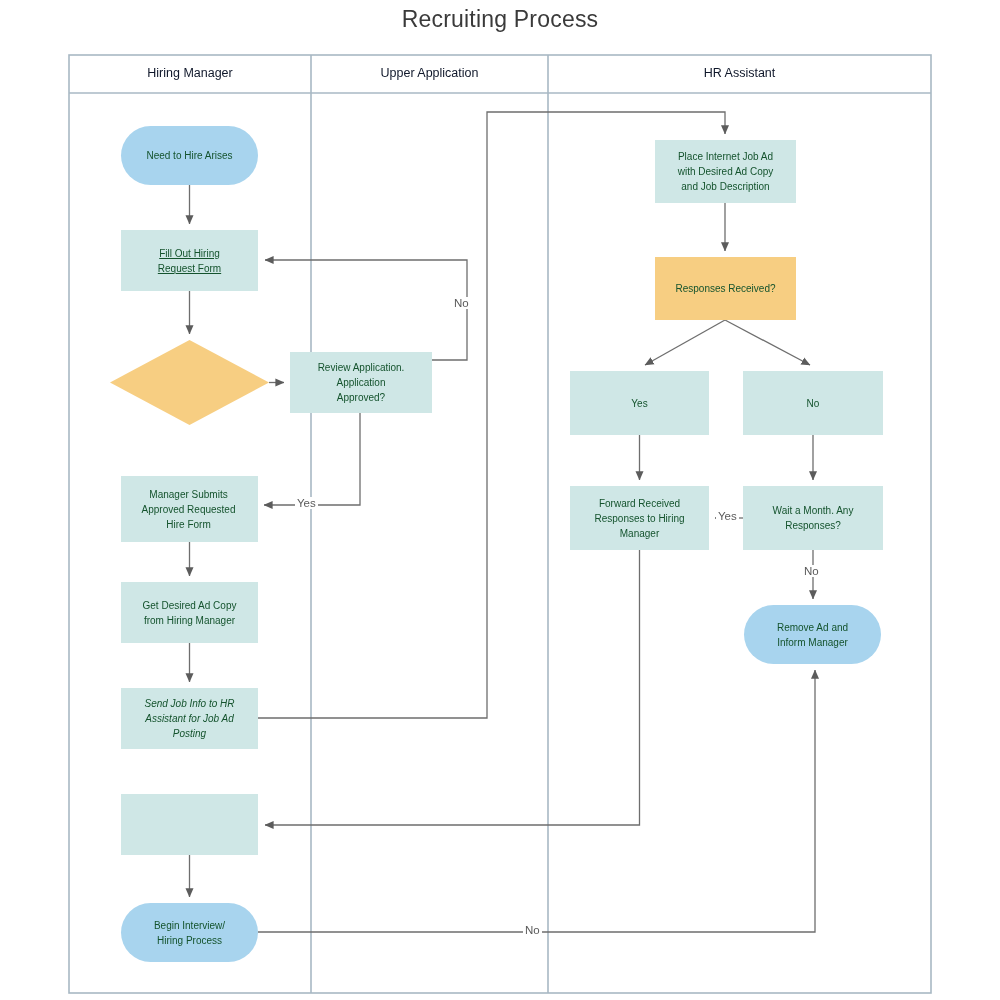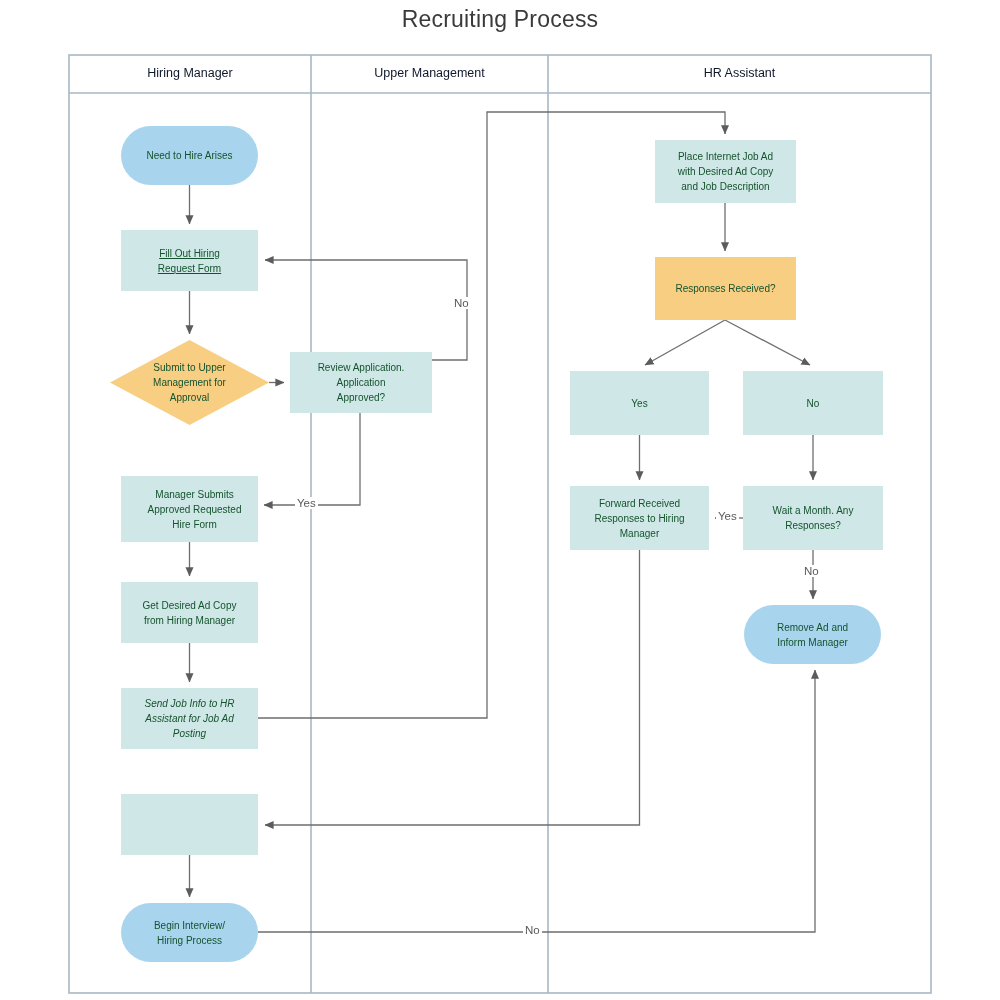--- a/index.html
+++ b/index.html
@@ -142,33 +142,30 @@
       <rect x="743" y="371" width="140" height="64" fill="#CFE7E6"></rect>
       <rect x="570" y="486" width="139" height="64" fill="#CFE7E6"></rect>
       <rect x="743" y="486" width="140" height="64" fill="#CFE7E6"></rect>
 
       <polygon points="110,382.5 189.5,340 269,382.5 189.5,425" fill="#F7CE82"></polygon>
       <rect x="655" y="257" width="141" height="63" fill="#F7CE82"></rect>
     </g>
   </svg>
 
   <div class="lane-header" style="left:69px; width:242px;">Hiring Manager</div>
-  <div class="lane-header" style="left:311px; width:237px;">Upper Management</div>
+  <div class="lane-header" style="left:311px; width:237px;">Upper Application</div>
   <div class="lane-header" style="left:548px; width:383px;">HR Assistant</div>
 
   <div class="node-label" style="left:121px; top:126px; width:137px; height:59px;">Need to Hire Arises</div>
   <div class="node-label" style="left:121px; top:230px; width:137px; height:61px;text-decoration:underline;">Fill Out Hiring
 Request Form</div>
-  <div class="node-label" style="left:110px; top:340px; width:159px; height:85px;">Submit to Upper
-Management for
-Approval</div>
   <div class="node-label" style="left:290px; top:352px; width:142px; height:61px;">Review Application.
 Application
 Approved?</div>
-  <div class="node-label" style="left:126px; top:476px; width:137px; height:66px;">Manager Submits
+  <div class="node-label" style="left:120px; top:476px; width:137px; height:66px;">Manager Submits
 Approved Requested
 Hire Form</div>
   <div class="node-label" style="left:117px; top:582px; width:145px; height:61px;">Get Desired Ad Copy
 from Hiring Manager</div>
   <div class="node-label" style="left:119px; top:688px; width:141px; height:61px;font-style:italic;">Send Job Info to HR
 Assistant for Job Ad
 Posting</div>
   <div class="node-label" style="left:121px; top:903px; width:137px; height:59px;">Begin Interview/
 Hiring Process</div>
   <div class="node-label" style="left:653px; top:140px; width:145px; height:63px;">Place Internet Job Ad

